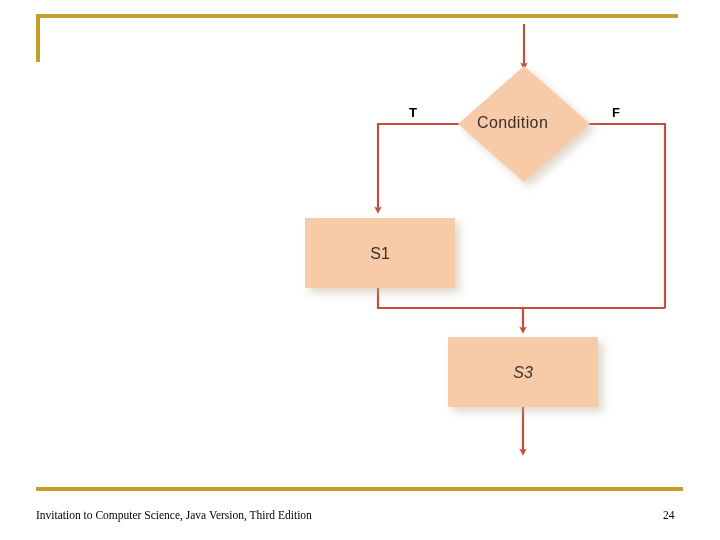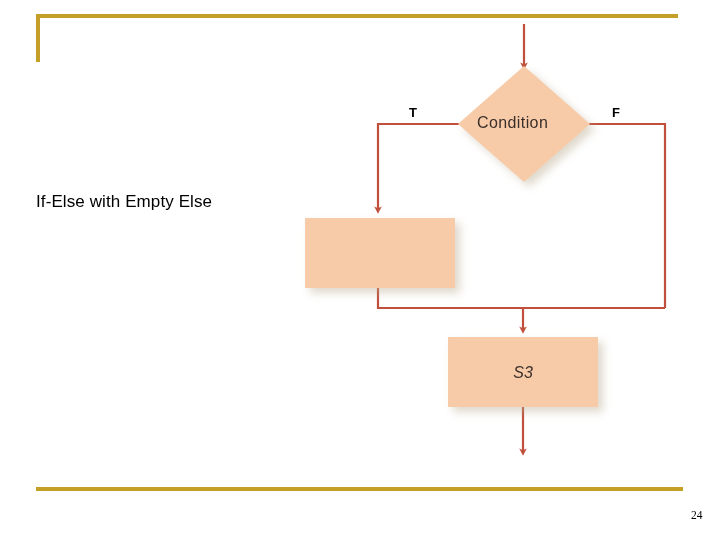--- a/index.html
+++ b/index.html
@@ -68,21 +68,20 @@
     color: #000000;
     white-space: nowrap;
   }
   .footer-page {
     position: absolute;
     left: 663px;
     top: 509px;
     font-family: "Liberation Serif", serif;
     font-size: 11.5px;
     color: #000000;
-    margin-left: 28px;
   }
 
   
   .flow {
     position: absolute;
     left: 290px;
     top: 0px;
     width: 430px;
     height: 480px;
   }
@@ -138,21 +137,20 @@
 </head>
 <body>
 
 <div id="slide">
 
   <div class="gold-top-h"></div>
   <div class="gold-top-v"></div>
   <div class="gold-bottom-h"></div>
 
   <div class="title-block">
-    <span class="title-line">If-Else with Empty Else</span>
   </div>
 
   <div class="flow">
     <svg width="430" height="480" viewBox="0 0 430 480" xmlns="http://www.w3.org/2000/svg">
       <defs>
         <filter id="softshadow" x="-30%" y="-30%" width="180%" height="180%">
           <feDropShadow dx="5" dy="5" stdDeviation="4" flood-color="#b9a98e" flood-opacity="0.45"></feDropShadow>
         </filter>
         <marker id="arrowhead" markerWidth="9" markerHeight="9" refX="4.2" refY="4.4" orient="auto" markerUnits="userSpaceOnUse">
           <path d="M0.6,0.6 L8,4.4 L0.6,8.2 L2.4,4.4 Z" fill="#c0503c"></path>
@@ -191,19 +189,21 @@
         <rect x="15" y="218" width="150" height="70" fill="#f7cba8"></rect>
       </g>
 
       <g filter="url(#softshadow)">
         <rect x="158" y="337" width="150" height="70" fill="#f7cba8"></rect>
       </g>
     </svg>
   </div>
 
   <div class="flow-label lbl-condition">Condition</div>
+  <div class="flow-label lbl-s1">S1</div>
   <div class="flow-label lbl-s3">S3</div>
   <div class="flow-label lbl-t">T</div>
   <div class="flow-label lbl-f">F</div>
 
+  <div class="footer-text">Invitation to Computer Science, Java Version, Third Edition</div>
   <div class="footer-page">24</div>
 
 </div>
 
 </body></html>

